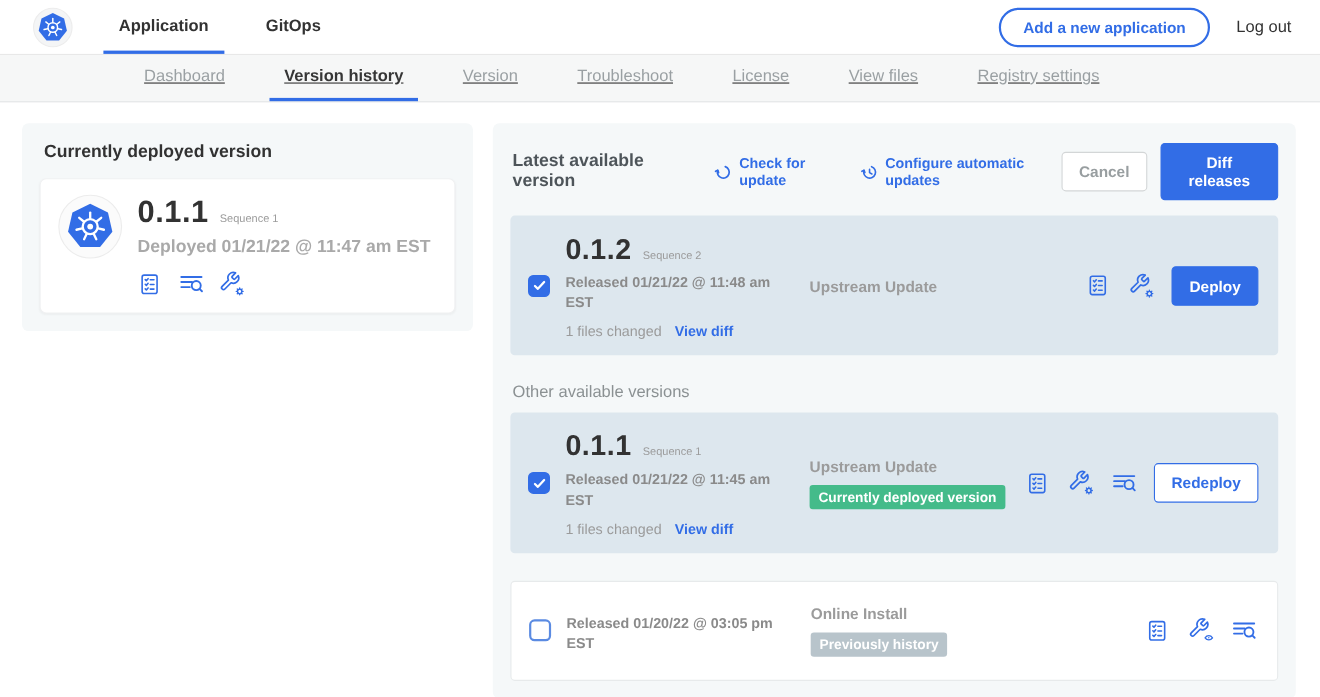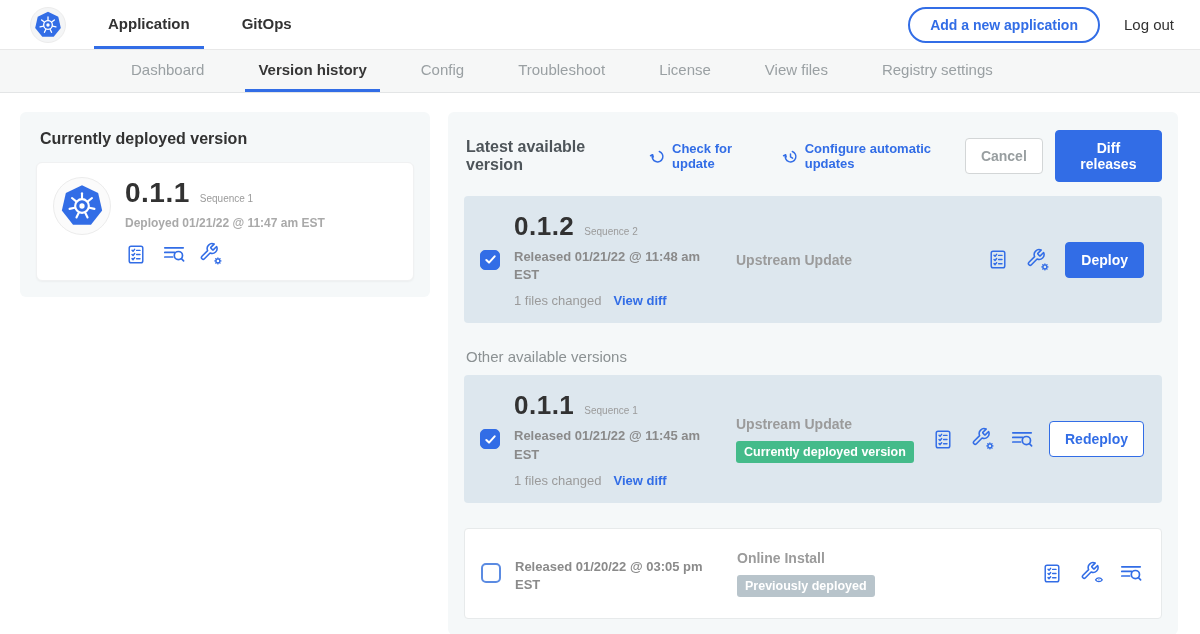--- a/index.html
+++ b/index.html
@@ -27,40 +27,40 @@
     color:var(--dark-text);cursor:pointer;border-bottom:3px solid transparent;}
   .toptab.active{border-bottom-color:var(--primary-blue);}
   .topnav-right{margin-left:auto;display:flex;align-items:center;gap:24px;}
   .pill-btn{background:#fff;border:2px solid var(--primary-blue);color:var(--primary-blue);
     font-weight:700;font-size:14px;border-radius:18px;padding:8px 20px;cursor:pointer;
     font-family:inherit;}
   .logout{font-size:15px;color:var(--dark-text);cursor:pointer;}
 
   
   .subnav{height:43px;background:#f6f7f7;border-bottom:1px solid #e3e5e6;
-    display:flex;align-items:stretch;padding-left:118px;gap:28px;}
+    display:flex;align-items:stretch;padding-left:118px;gap:28px;text-decoration:underline;}
   .subtab{display:flex;align-items:center;padding:0 13px;font-size:15px;
     color:#9aa0a3;cursor:pointer;border-bottom:3px solid transparent;}
   .subtab.active{color:#363636;font-weight:600;border-bottom-color:var(--primary-blue);}
 
   
   .content{display:flex;gap:18px;padding:19px 22px 0 20px;align-items:flex-start;}
   .panel{background:var(--panel-bg);border-radius:6px;}
 
   
   .current-panel{width:410px;padding:18px 16px 16px;}
   .panel-title{font-size:16px;font-weight:700;color:var(--dark-text);margin:0 4px 14px;}
   .current-card{background:#fff;border:1px solid #f0f1f2;border-radius:6px;
     box-shadow:0 1px 2px rgba(0,0,0,.04);padding:14px 16px;display:flex;gap:14px;}
   .k8s-circle{width:58px;height:58px;border-radius:50%;background:#fbfbfb;
     border:1px solid #ececec;display:flex;align-items:center;justify-content:center;flex:none;}
   .version-line{display:flex;align-items:baseline;gap:10px;}
   .version-num{font-size:28px;font-weight:700;color:var(--dark-text);letter-spacing:.5px;}
   .seq{font-size:10px;color:var(--gray-text);}
-  .deployed-at{font-size:12px;font-weight:600;color:#a9a9a9;margin-top:7px;}
+  .deployed-at{font-size:16px;font-weight:600;color:#a9a9a9;margin-top:7px;}
   .icon-row{display:flex;gap:13px;margin-top:12px;align-items:center;}
   .icon-btn{background:none;border:none;padding:0;width:24px;height:24px;
     color:var(--primary-blue);cursor:pointer;}
 
   
   .latest-panel{flex:1;padding:18px 16px 16px;}
   .latest-header{display:flex;align-items:center;margin-bottom:14px;}
   .latest-title{font-size:16px;font-weight:600;color:#4e555a;margin:0 4px 0 2px;}
   .hdr-link{display:flex;align-items:center;gap:6px;color:var(--primary-blue);
     font-size:13px;font-weight:700;cursor:pointer;margin-left:16px;text-decoration:none;}
@@ -120,21 +120,21 @@
   </nav>
   <div class="topnav-right">
     <button class="pill-btn">Add a new application</button>
     <div class="logout">Log out</div>
   </div>
 </header>
 
 <nav class="subnav">
   <div class="subtab">Dashboard</div>
   <div class="subtab active">Version history</div>
-  <div class="subtab">Config</div>
+  <div class="subtab">Version</div>
   <div class="subtab">Troubleshoot</div>
   <div class="subtab">License</div>
   <div class="subtab">View files</div>
   <div class="subtab">Registry settings</div>
 </nav>
 
 <main class="content">
 
   <aside class="panel current-panel">
     <h2 class="panel-title">Currently deployed version</h2>
@@ -332,21 +332,21 @@
       </div>
     </div>
 
     <div class="version-row plain" style="margin-top:25px;">
       <div class="checkbox unchecked"></div>
       <div class="v-info">
         <div class="released">Released 01/20/22 @ 03:05 pm EST</div>
       </div>
       <div class="v-source">
         <div class="source-label">Online Install</div>
-        <span class="badge gray">Previously deployed</span>
+        <span class="badge gray">Previously history</span>
       </div>
       <div class="v-actions">
         <button class="icon-btn">
           <svg viewBox="0 0 24 24" width="22" height="23" fill="none" stroke="currentColor" stroke-width="1.6" stroke-linecap="round" stroke-linejoin="round">
             <rect x="4.6" y="2.9" width="14.8" height="18.2" rx="2"></rect>
             <polyline points="7.7 7.3 8.8 8.4 10.5 6.4"></polyline>
               <line x1="12.7" y1="7.5" x2="16.3" y2="7.5"></line>
             <polyline points="7.7 11.9 8.8 13 10.5 11"></polyline>
               <line x1="12.7" y1="12.1" x2="16.3" y2="12.1"></line>
             <polyline points="7.7 16.5 8.8 17.6 10.5 15.6"></polyline>

